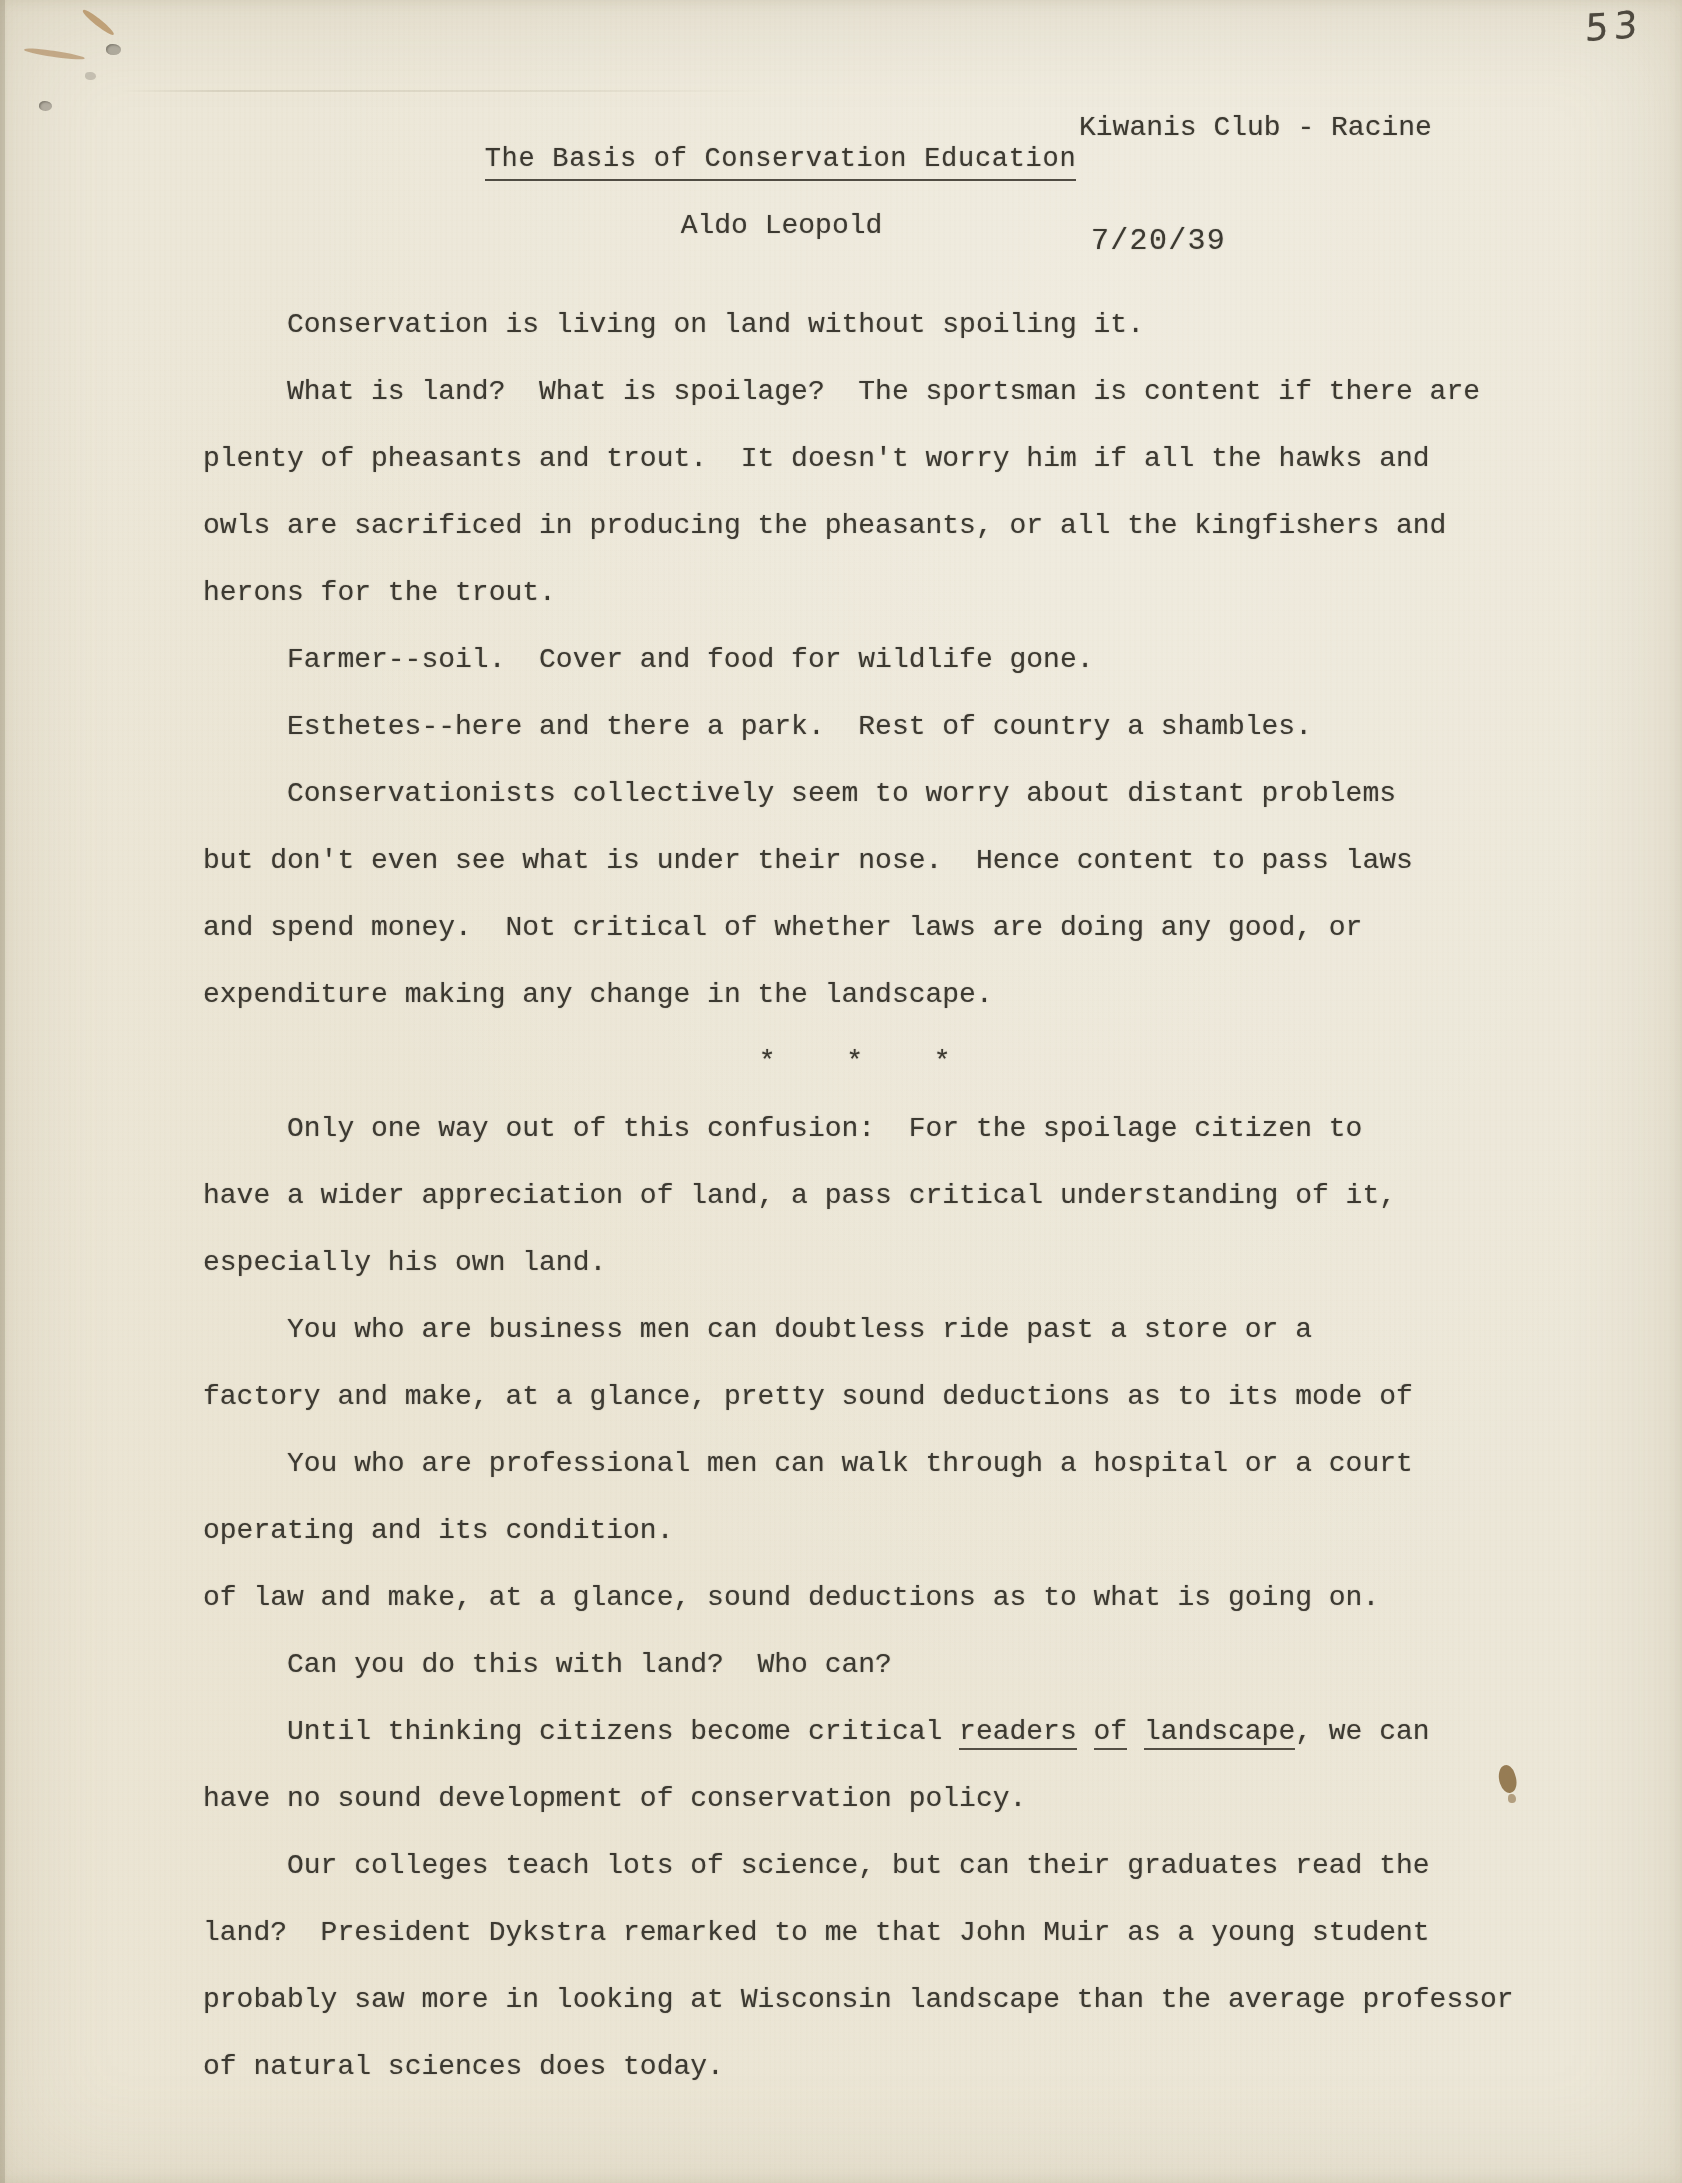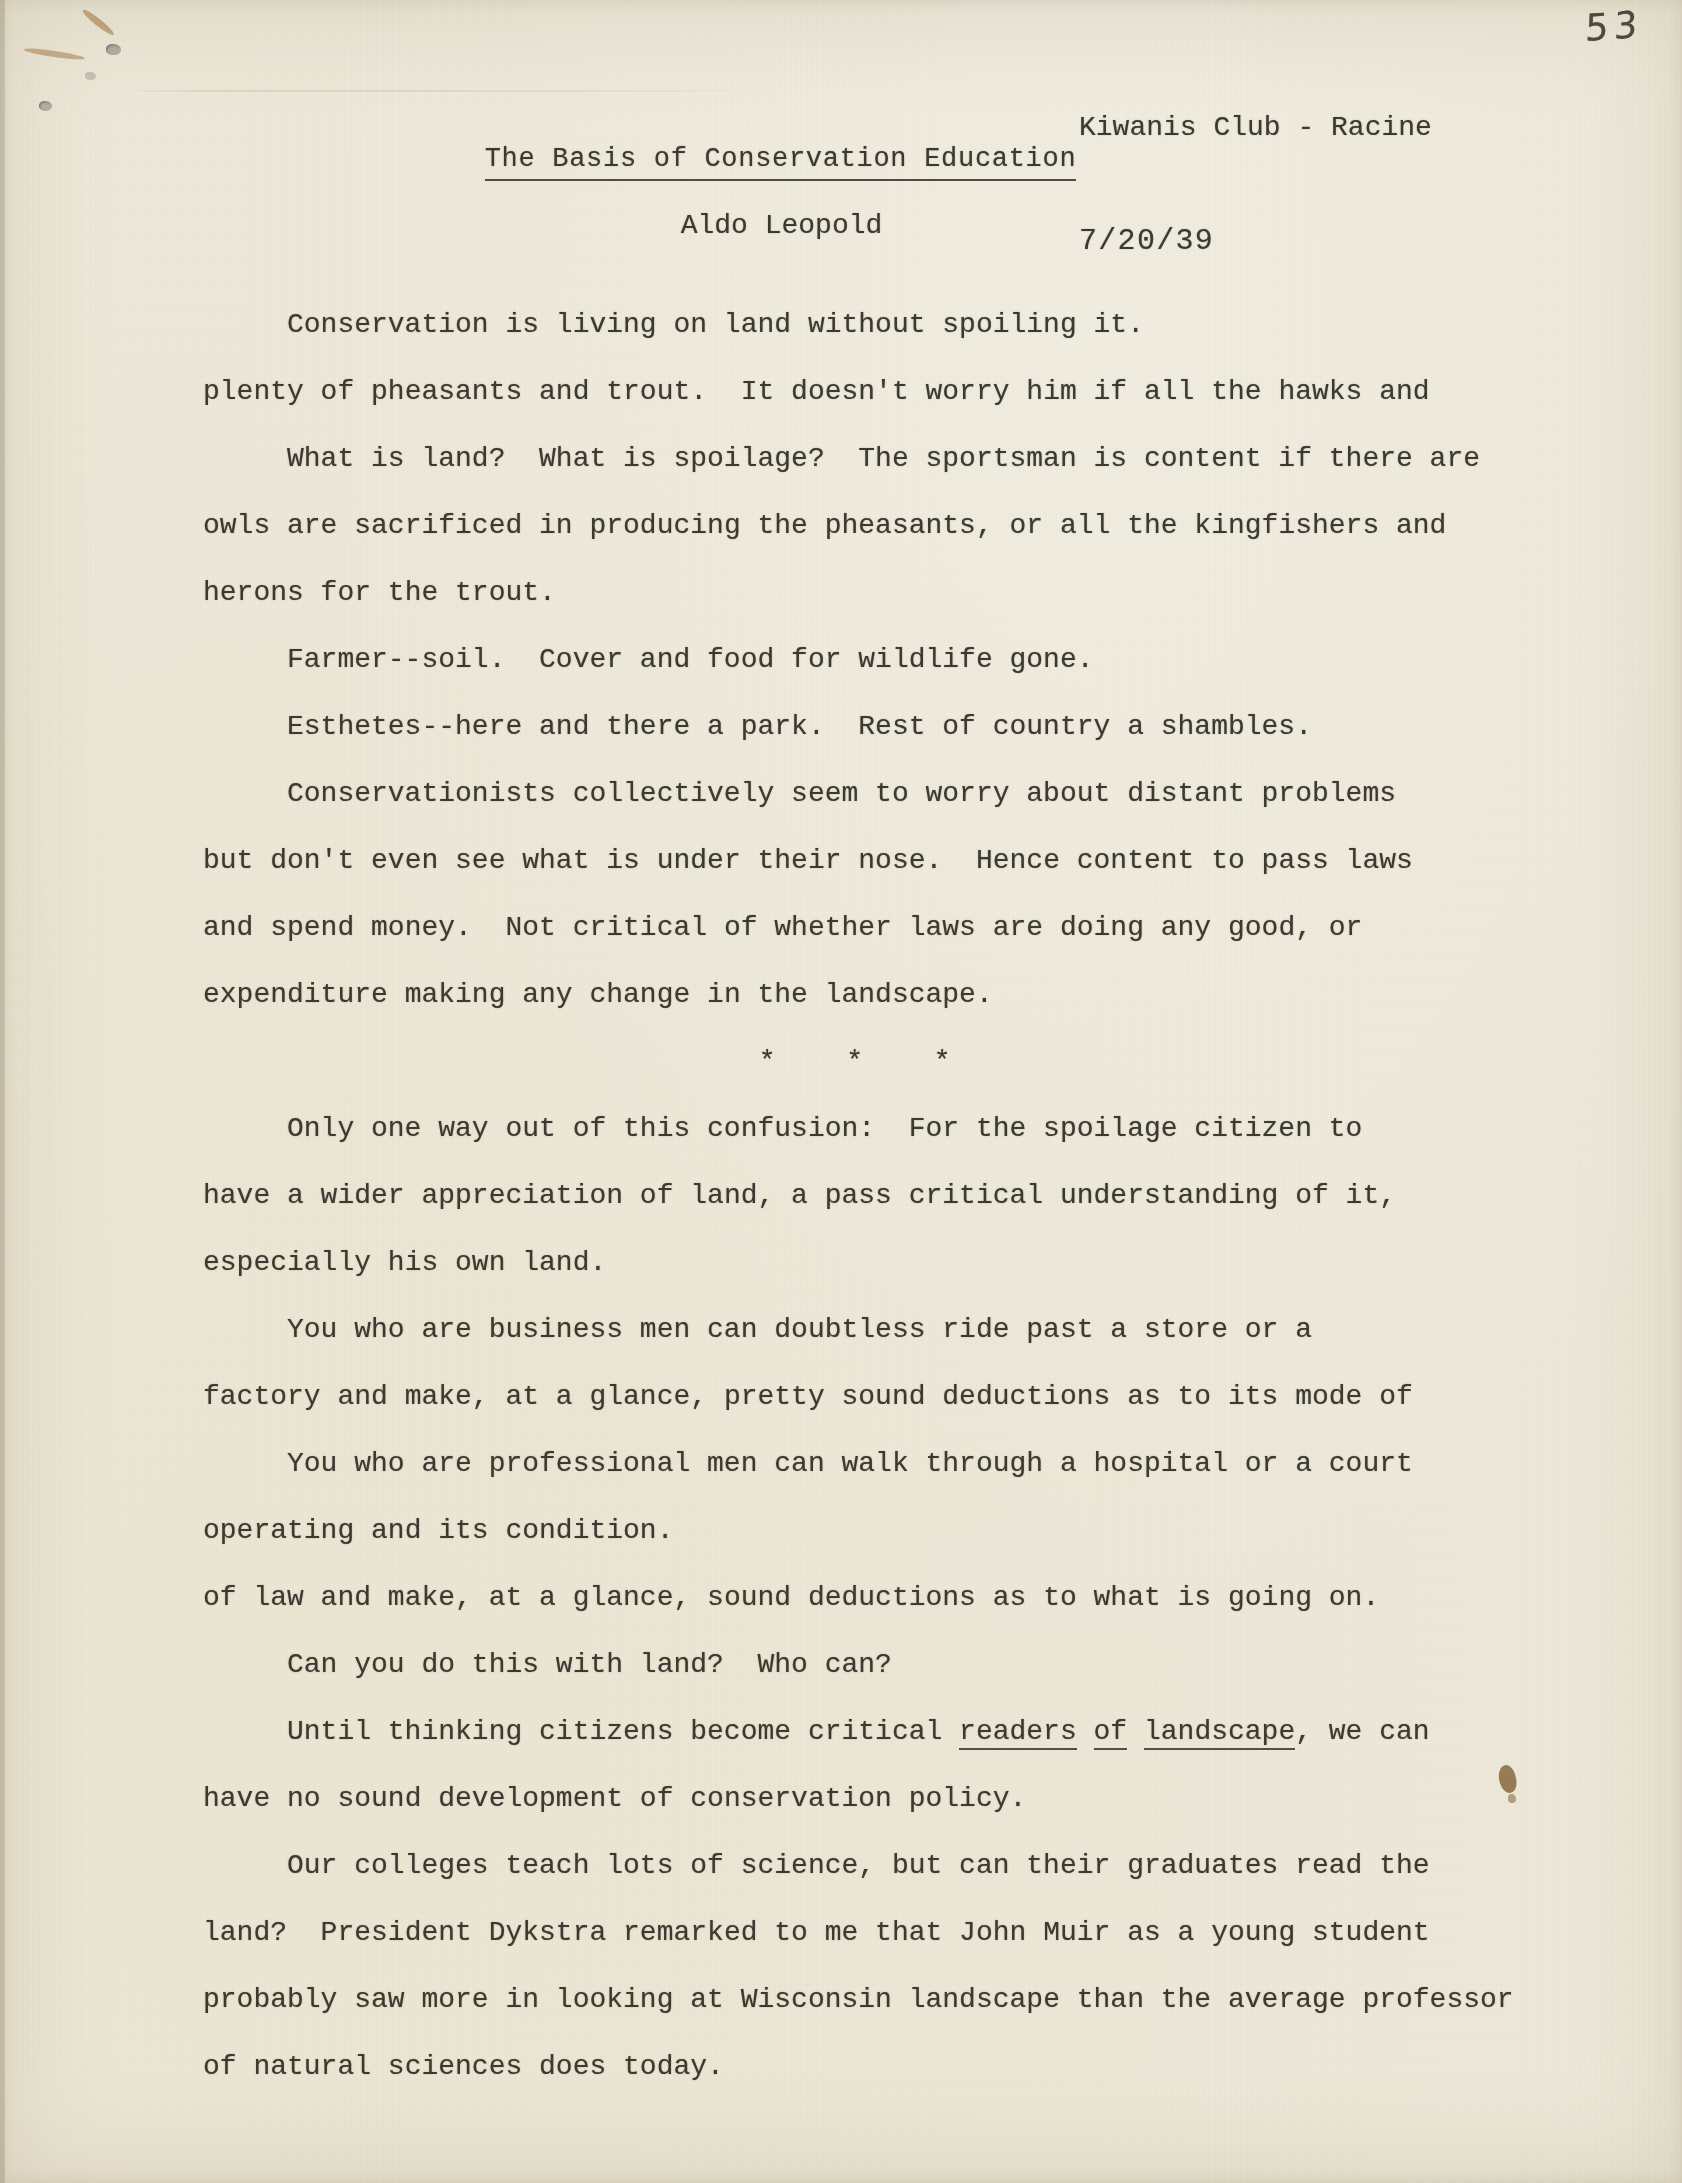--- a/index.html
+++ b/index.html
@@ -23,21 +23,21 @@
   .typed{white-space:pre;text-shadow:0 0 1.3px rgba(60,57,49,0.45);}
   .hand-number{
     position:absolute;left:1585px;top:5.3px;
     font-family:"DejaVu Sans",sans-serif;
     font-size:37px;color:#4e493f;
     transform:rotate(-4deg) skewX(-6deg);
     letter-spacing:5.3px;
     text-shadow:0 0 0.7px rgba(78,73,63,0.6);
   }
   .header-block{position:absolute;left:1079px;top:35px;font-size:28px;line-height:37px;}
-  .header-block .date{font-size:30px;margin-top:2.7px;letter-spacing:1.3px;}
+  .header-block .date{font-size:30px;margin-top:2.7px;letter-spacing:1.3px;margin-left:12px;}
   .title-row{position:absolute;left:0;top:144px;width:1683px;text-align:center;}
   .title-row .shift{display:inline-block;transform:translateX(-61px);}
   .doc-title{font-size:27px;letter-spacing:0.7px;border-bottom:2.7px solid rgba(52,48,40,0.85);padding-bottom:5.3px;text-align:center;}
   .byline-row{position:absolute;left:1px;top:210px;width:1683px;text-align:center;}
   .byline-row .shift{display:inline-block;transform:translateX(-61px);font-size:28px;}
   .body-block{position:absolute;left:203px;top:291px;width:1304px;font-size:28px;}
   .line{height:67px;line-height:67px;}
   .line.indent{padding-left:84px;}
   .line.center{text-align:center;padding-left:0;letter-spacing:0.7px;}
   .u{border-bottom:2.7px solid rgba(56,52,44,0.85);padding-bottom:1.3px;text-align:center;}
@@ -75,22 +75,22 @@
   <div class="title-row">
     <span class="shift"><span class="doc-title typed">The Basis of Conservation Education</span></span>
   </div>
 
   <div class="byline-row">
     <span class="shift typed">Aldo Leopold</span>
   </div>
 
   <div class="body-block">
       <div class="line typed indent"><span>Conservation is living on land without spoiling it.</span></div>
+      <div class="line typed indent"><span>What is land?  What is spoilage?  The sportsman is content if there are</span></div>
       <div class="line typed"><span>plenty of pheasants and trout.  It doesn't worry him if all the hawks and</span></div>
-      <div class="line typed indent"><span>What is land?  What is spoilage?  The sportsman is content if there are</span></div>
       <div class="line typed"><span>owls are sacrificed in producing the pheasants, or all the kingfishers and</span></div>
       <div class="line typed"><span>herons for the trout.</span></div>
       <div class="line typed indent"><span>Farmer--soil.  Cover and food for wildlife gone.</span></div>
       <div class="line typed indent"><span>Esthetes--here and there a park.  Rest of country a shambles.</span></div>
       <div class="line typed indent"><span>Conservationists collectively seem to worry about distant problems</span></div>
       <div class="line typed"><span>but don't even see what is under their nose.  Hence content to pass laws</span></div>
       <div class="line typed"><span>and spend money.  Not critical of whether laws are doing any good, or</span></div>
       <div class="line typed"><span>expenditure making any change in the landscape.</span></div>
       <div class="line typed center"><span>*    *    *</span></div>
       <div class="line typed indent"><span>Only one way out of this confusion:  For the spoilage citizen to</span></div>

